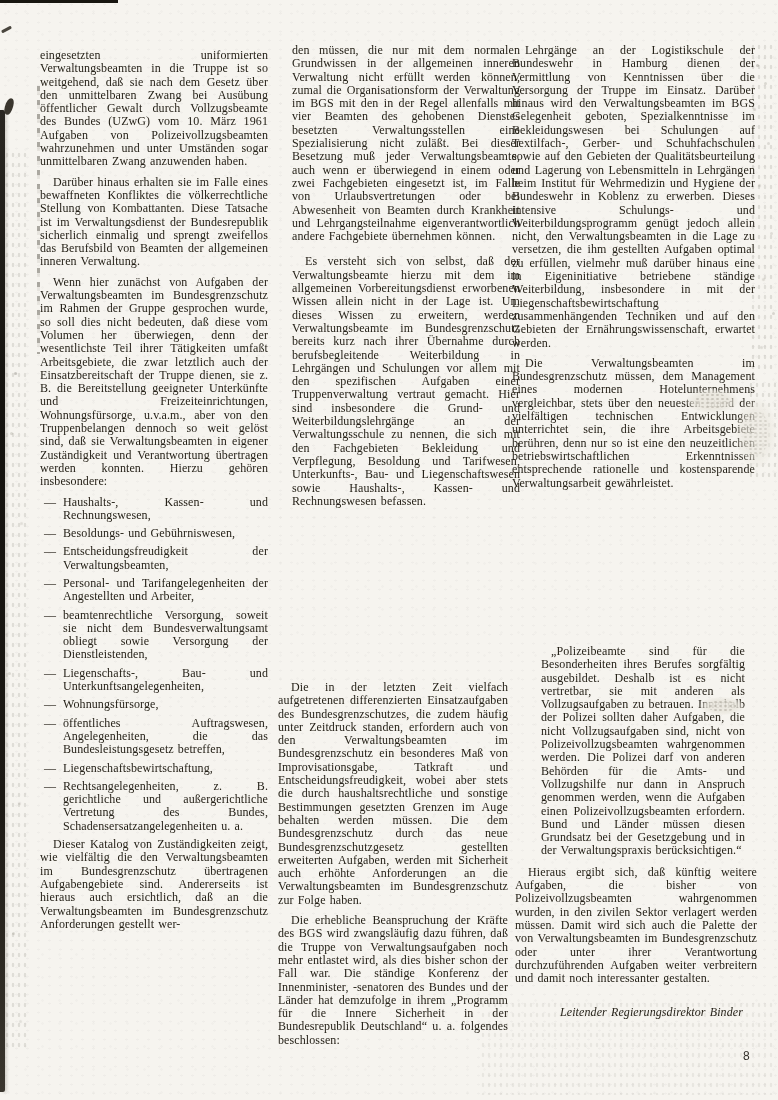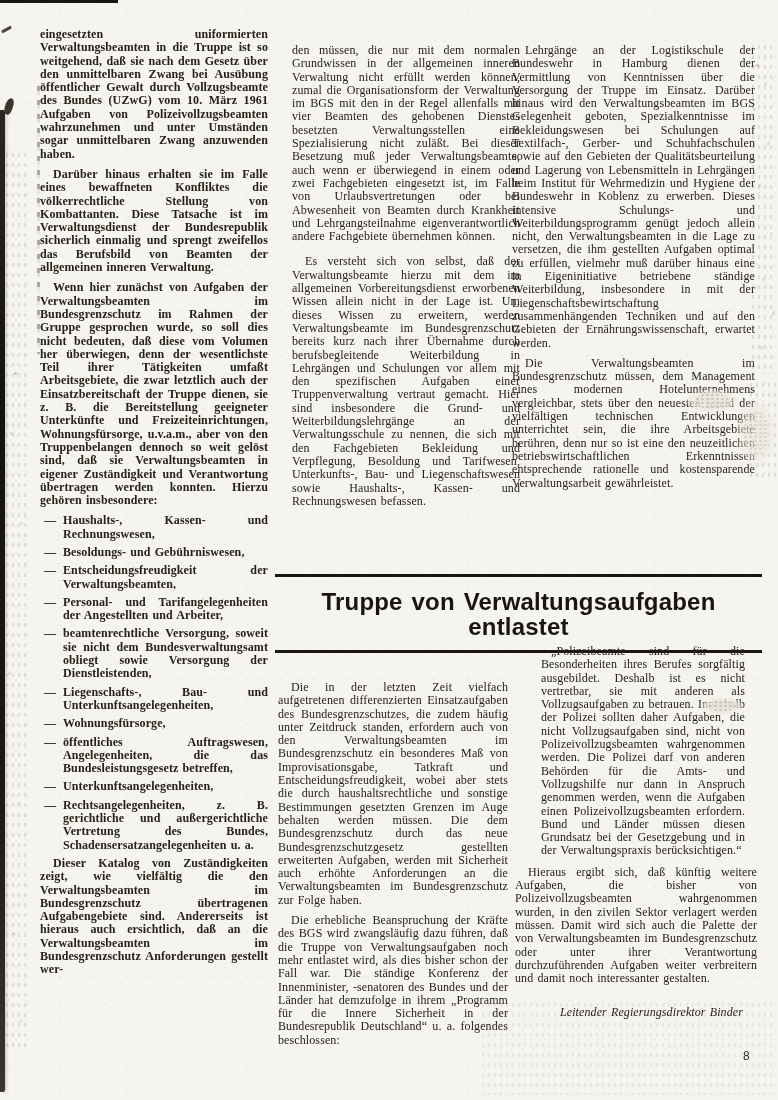--- a/index.html
+++ b/index.html
@@ -21,21 +21,21 @@
     text-align: justify;
     font-size: 12px;
     line-height: 13.3px;
     letter-spacing: 0.1px;
     word-spacing: 1px;
     overflow: hidden;
     hyphens: auto;
   }
   .col p { margin: 0 0 7px 0; }
   .ind { text-indent: 13px; }
-  .col-left   { left: 40px;  top: 28px;  width: 228px; height: 1026px; font-weight: bold; }
+  .col-left   { left: 40px;  top: 49px;  width: 228px; height: 1026px; }
   .col-mid    { left: 292px; top: 44px;  width: 228px; height: 512px; }
   .col-right  { left: 512px; top: 44px;  width: 243px; height: 512px; }
   .col-bot-l  { left: 278px; top: 681px; width: 230px; height: 425px; }
   .col-bot-r  { left: 515px; top: 645px; width: 242px; height: 430px; }
 
   .li { position: relative; padding-left: 23px; margin: 0 0 5px 0; }
   .li .dash { position: absolute; left: 4px; top: 0; }
 
   .headline-box {
     position: absolute;
@@ -168,43 +168,40 @@
     <div class="li">
       <span class="dash">—</span>
       <span>Wohnungsfürsorge,</span>
     </div>
     <div class="li">
       <span class="dash">—</span>
       <span>öffentliches Auftragswesen, Angelegenheiten, die das Bundesleistungsgesetz betreffen,</span>
     </div>
     <div class="li">
       <span class="dash">—</span>
-      <span>Unterkunftsangelegenheiten,</span>
+      <span>Liegenschaftsbewirtschaftung,</span>
     </div>
     <div class="li">
       <span class="dash">—</span>
       <span>Rechtsangelegenheiten, z. B. gerichtliche und außergerichtliche Vertretung des Bundes, Schadensersatzangelegenheiten u. a.</span>
     </div>
 
     <p class="ind" style="">Dieser Katalog von Zuständigkeiten zeigt, wie vielfältig die den Verwaltungsbeamten im Bundesgrenzschutz übertragenen Aufgabengebiete sind. Andererseits ist hieraus auch ersichtlich, daß an die Verwaltungsbeamten im Bundesgrenzschutz Anforderungen gestellt wer-</p>
   </div>
 
   <div class="col col-mid">
     <p>den müssen, die nur mit dem normalen Grundwissen in der allgemeinen inneren Verwaltung nicht erfüllt werden können, zumal die Organisationsform der Verwaltung im BGS mit den in der Regel allenfalls mit vier Beamten des gehobenen Dienstes besetzten Verwaltungsstellen eine Spezialisierung nicht zuläßt. Bei dieser Besetzung muß jeder Verwaltungsbeamte, auch wenn er überwiegend in einem oder zwei Fachgebieten eingesetzt ist, im Falle von Urlaubsvertretungen oder bei Abwesenheit von Beamten durch Krankheit und Lehrgangsteilnahme eigenverantwortlich andere Fachgebiete übernehmen können.</p>
     <p class="ind" style="margin-top:12px">Es versteht sich von selbst, daß der Verwaltungsbeamte hierzu mit dem im allgemeinen Vorbereitungsdienst erworbenen Wissen allein nicht in der Lage ist. Um dieses Wissen zu erweitern, werden Verwaltungsbeamte im Bundesgrenzschutz bereits kurz nach ihrer Übernahme durch berufsbegleitende Weiterbildung in Lehrgängen und Schulungen vor allem mit den spezifischen Aufgaben einer Truppenverwaltung vertraut gemacht. Hier sind insbesondere die Grund- und Weiterbildungslehrgänge an der Verwaltungsschule zu nennen, die sich mit den Fachgebieten Bekleidung und Verpflegung, Besoldung und Tarifwesen, Unterkunfts-, Bau- und Liegenschaftswesen sowie Haushalts-, Kassen- und Rechnungswesen befassen.</p>
   </div>
 
   <div class="col col-right">
     <p class="ind">Lehrgänge an der Logistikschule der Bundeswehr in Hamburg dienen der Vermittlung von Kenntnissen über die Versorgung der Truppe im Einsatz. Darüber hinaus wird den Verwaltungsbeamten im BGS Gelegenheit geboten, Spezialkenntnisse im Bekleidungswesen bei Schulungen auf Textilfach-, Gerber- und Schuhfachschulen sowie auf den Gebieten der Qualitätsbeurteilung und Lagerung von Lebensmitteln in Lehrgängen beim Institut für Wehrmedizin und Hygiene der Bundeswehr in Koblenz zu erwerben. Dieses intensive Schulungs- und Weiterbildungsprogramm genügt jedoch allein nicht, den Verwaltungsbeamten in die Lage zu versetzen, die ihm gestellten Aufgaben optimal zu erfüllen, vielmehr muß darüber hinaus eine in Eigeninitiative betriebene ständige Weiterbildung, insbesondere in mit der Liegenschaftsbewirtschaftung zusammenhängenden Techniken und auf den Gebieten der Ernährungswissenschaft, erwartet werden.</p>
     <p class="ind">Die Verwaltungsbeamten im Bundesgrenzschutz müssen, dem Management eines modernen Hotelunternehmens vergleichbar, stets über den neuesten Stand der vielfältigen technischen Entwicklungen unterrichtet sein, die ihre Arbeitsgebiete berühren, denn nur so ist eine den neuzeitlichen betriebswirtschaftlichen Erkenntnissen entsprechende rationelle und kostensparende Verwaltungsarbeit gewährleistet.</p>
   </div>
 
-  <div class="headline-box">
-    <h1>Truppe von Verwaltungsaufgaben entlastet</h1>
-  </div>
 
   <div class="col col-bot-l">
     <p class="ind">Die in der letzten Zeit vielfach aufgetretenen differenzierten Einsatzaufgaben des Bundesgrenzschutzes, die zudem häufig unter Zeitdruck standen, erfordern auch von den Verwaltungsbeamten im Bundesgrenzschutz ein besonderes Maß von Improvisationsgabe, Tatkraft und Entscheidungsfreudigkeit, wobei aber stets die durch haushaltsrechtliche und sonstige Bestimmungen gesetzten Grenzen im Auge behalten werden müssen. Die dem Bundesgrenzschutz durch das neue Bundesgrenzschutzgesetz gestellten erweiterten Aufgaben, werden mit Sicherheit auch erhöhte Anforderungen an die Verwaltungsbeamten im Bundesgrenzschutz zur Folge haben.</p>
     <p class="ind">Die erhebliche Beanspruchung der Kräfte des BGS wird zwangsläufig dazu führen, daß die Truppe von Verwaltungsaufgaben noch mehr entlastet wird, als dies bisher schon der Fall war. Die ständige Konferenz der Innenminister, -senatoren des Bundes und der Länder hat demzufolge in ihrem „Programm für die Innere Sicherheit in der Bundesrepublik Deutschland“ u. a. folgendes beschlossen:</p>
   </div>
 
   <div class="col col-bot-r">
     <div class="quote">„Polizeibeamte sind für die Besonderheiten ihres Berufes sorgfältig ausgebildet. Deshalb ist es nicht vertretbar, sie mit anderen als Vollzugsaufgaben zu betrauen. Innerhalb der Polizei sollten daher Aufgaben, die nicht Vollzugsaufgaben sind, nicht von Polizeivollzugsbeamten wahrgenommen werden. Die Polizei darf von anderen Behörden für die Amts- und Vollzugshilfe nur dann in Anspruch genommen werden, wenn die Aufgaben einen Polizeivollzugsbeamten erfordern. Bund und Länder müssen diesen Grundsatz bei der Gesetzgebung und in der Verwaltungspraxis berücksichtigen.“</div>
     <p class="ind">Hieraus ergibt sich, daß künftig weitere Aufgaben, die bisher von Polizeivollzugsbeamten wahrgenommen wurden, in den zivilen Sektor verlagert werden müssen. Damit wird sich auch die Palette der von Verwaltungsbeamten im Bundesgrenzschutz oder unter ihrer Verantwortung durchzuführenden Aufgaben weiter verbreitern und damit noch interessanter gestalten.</p>
     <div class="byline">Leitender Regierungsdirektor Binder</div>

